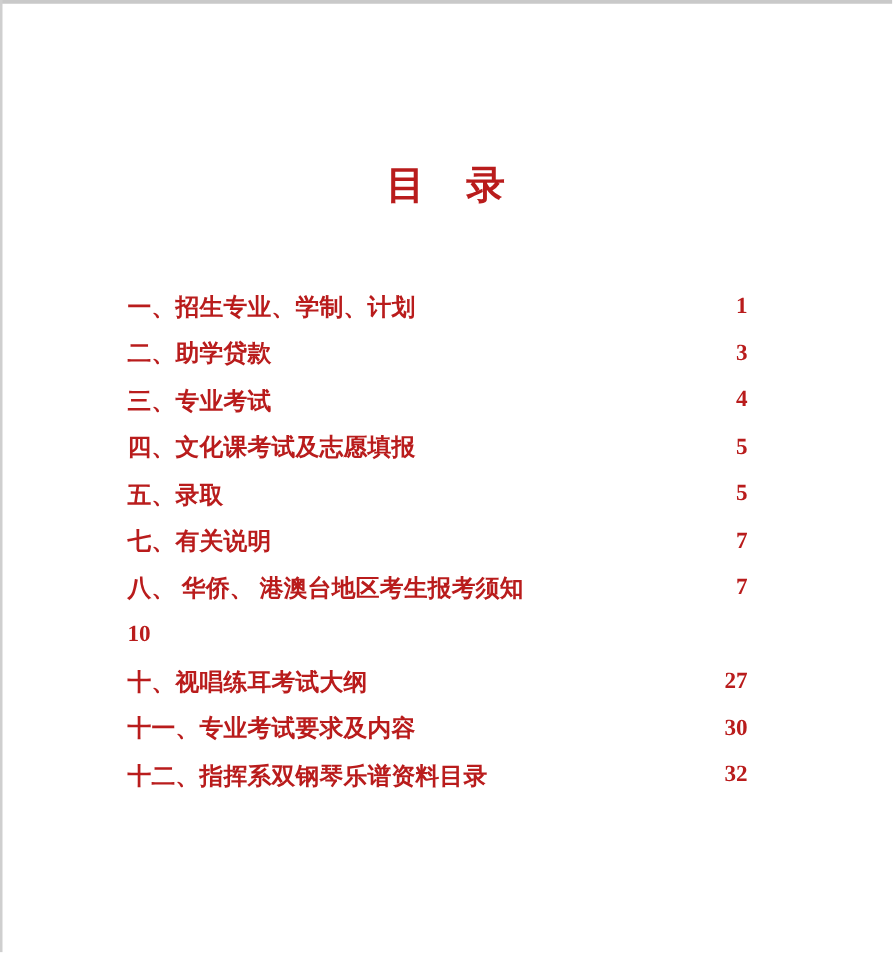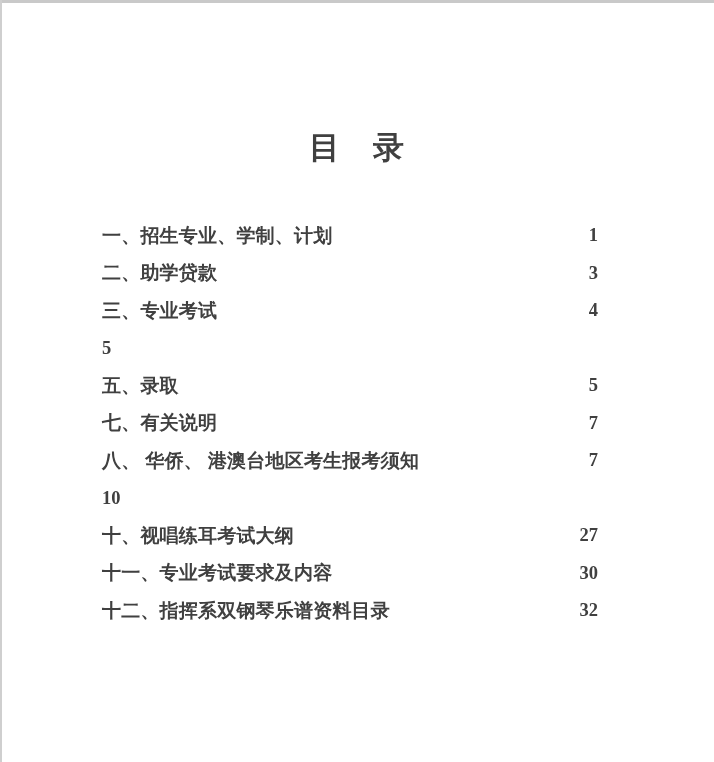--- a/index.html
+++ b/index.html
@@ -7,21 +7,21 @@
     padding: 0;
     background: #ffffff;
   }
   .page {
     position: relative;
     width: 714px;
     height: 762px;
     background: #ffffff;
     overflow: hidden;
     font-family: "Liberation Serif", "DejaVu Serif", serif;
-    color: #404040;
+    color: #b91c1c;
   }
   .edge-top {
     position: absolute;
     top: 0;
     left: 0;
     width: 100%;
     height: 3px;
     background: #c9c9c9;
   }
   .edge-left {
@@ -40,21 +40,21 @@
     margin: 0;
     text-align: center;
     font-size: 31px;
     line-height: 40px;
     font-weight: 700;
     letter-spacing: 1px;
     white-space: pre;
   }
   .toc {
     position: absolute;
-    top: 217px;
+    top: 227px;
     left: 102px;
     width: 496px; 
   }
   .toc-row {
     display: flex;
     justify-content: space-between;
     align-items: center;
     height: 37.5px;
     font-weight: 700;
   }
@@ -87,20 +87,21 @@
     <span class="toc-label">二、助学贷款</span>
     <span class="toc-page">3</span>
   </div>
 
   <div class="toc-row">
     <span class="toc-label">三、专业考试</span>
     <span class="toc-page">4</span>
   </div>
 
   <div class="toc-row">
+    <span class="toc-label">四、文化课考试及志愿填报</span>
     <span class="toc-page">5</span>
   </div>
 
   <div class="toc-row">
     <span class="toc-label">五、录取</span>
     <span class="toc-page">5</span>
   </div>
 
 
   <div class="toc-row">

